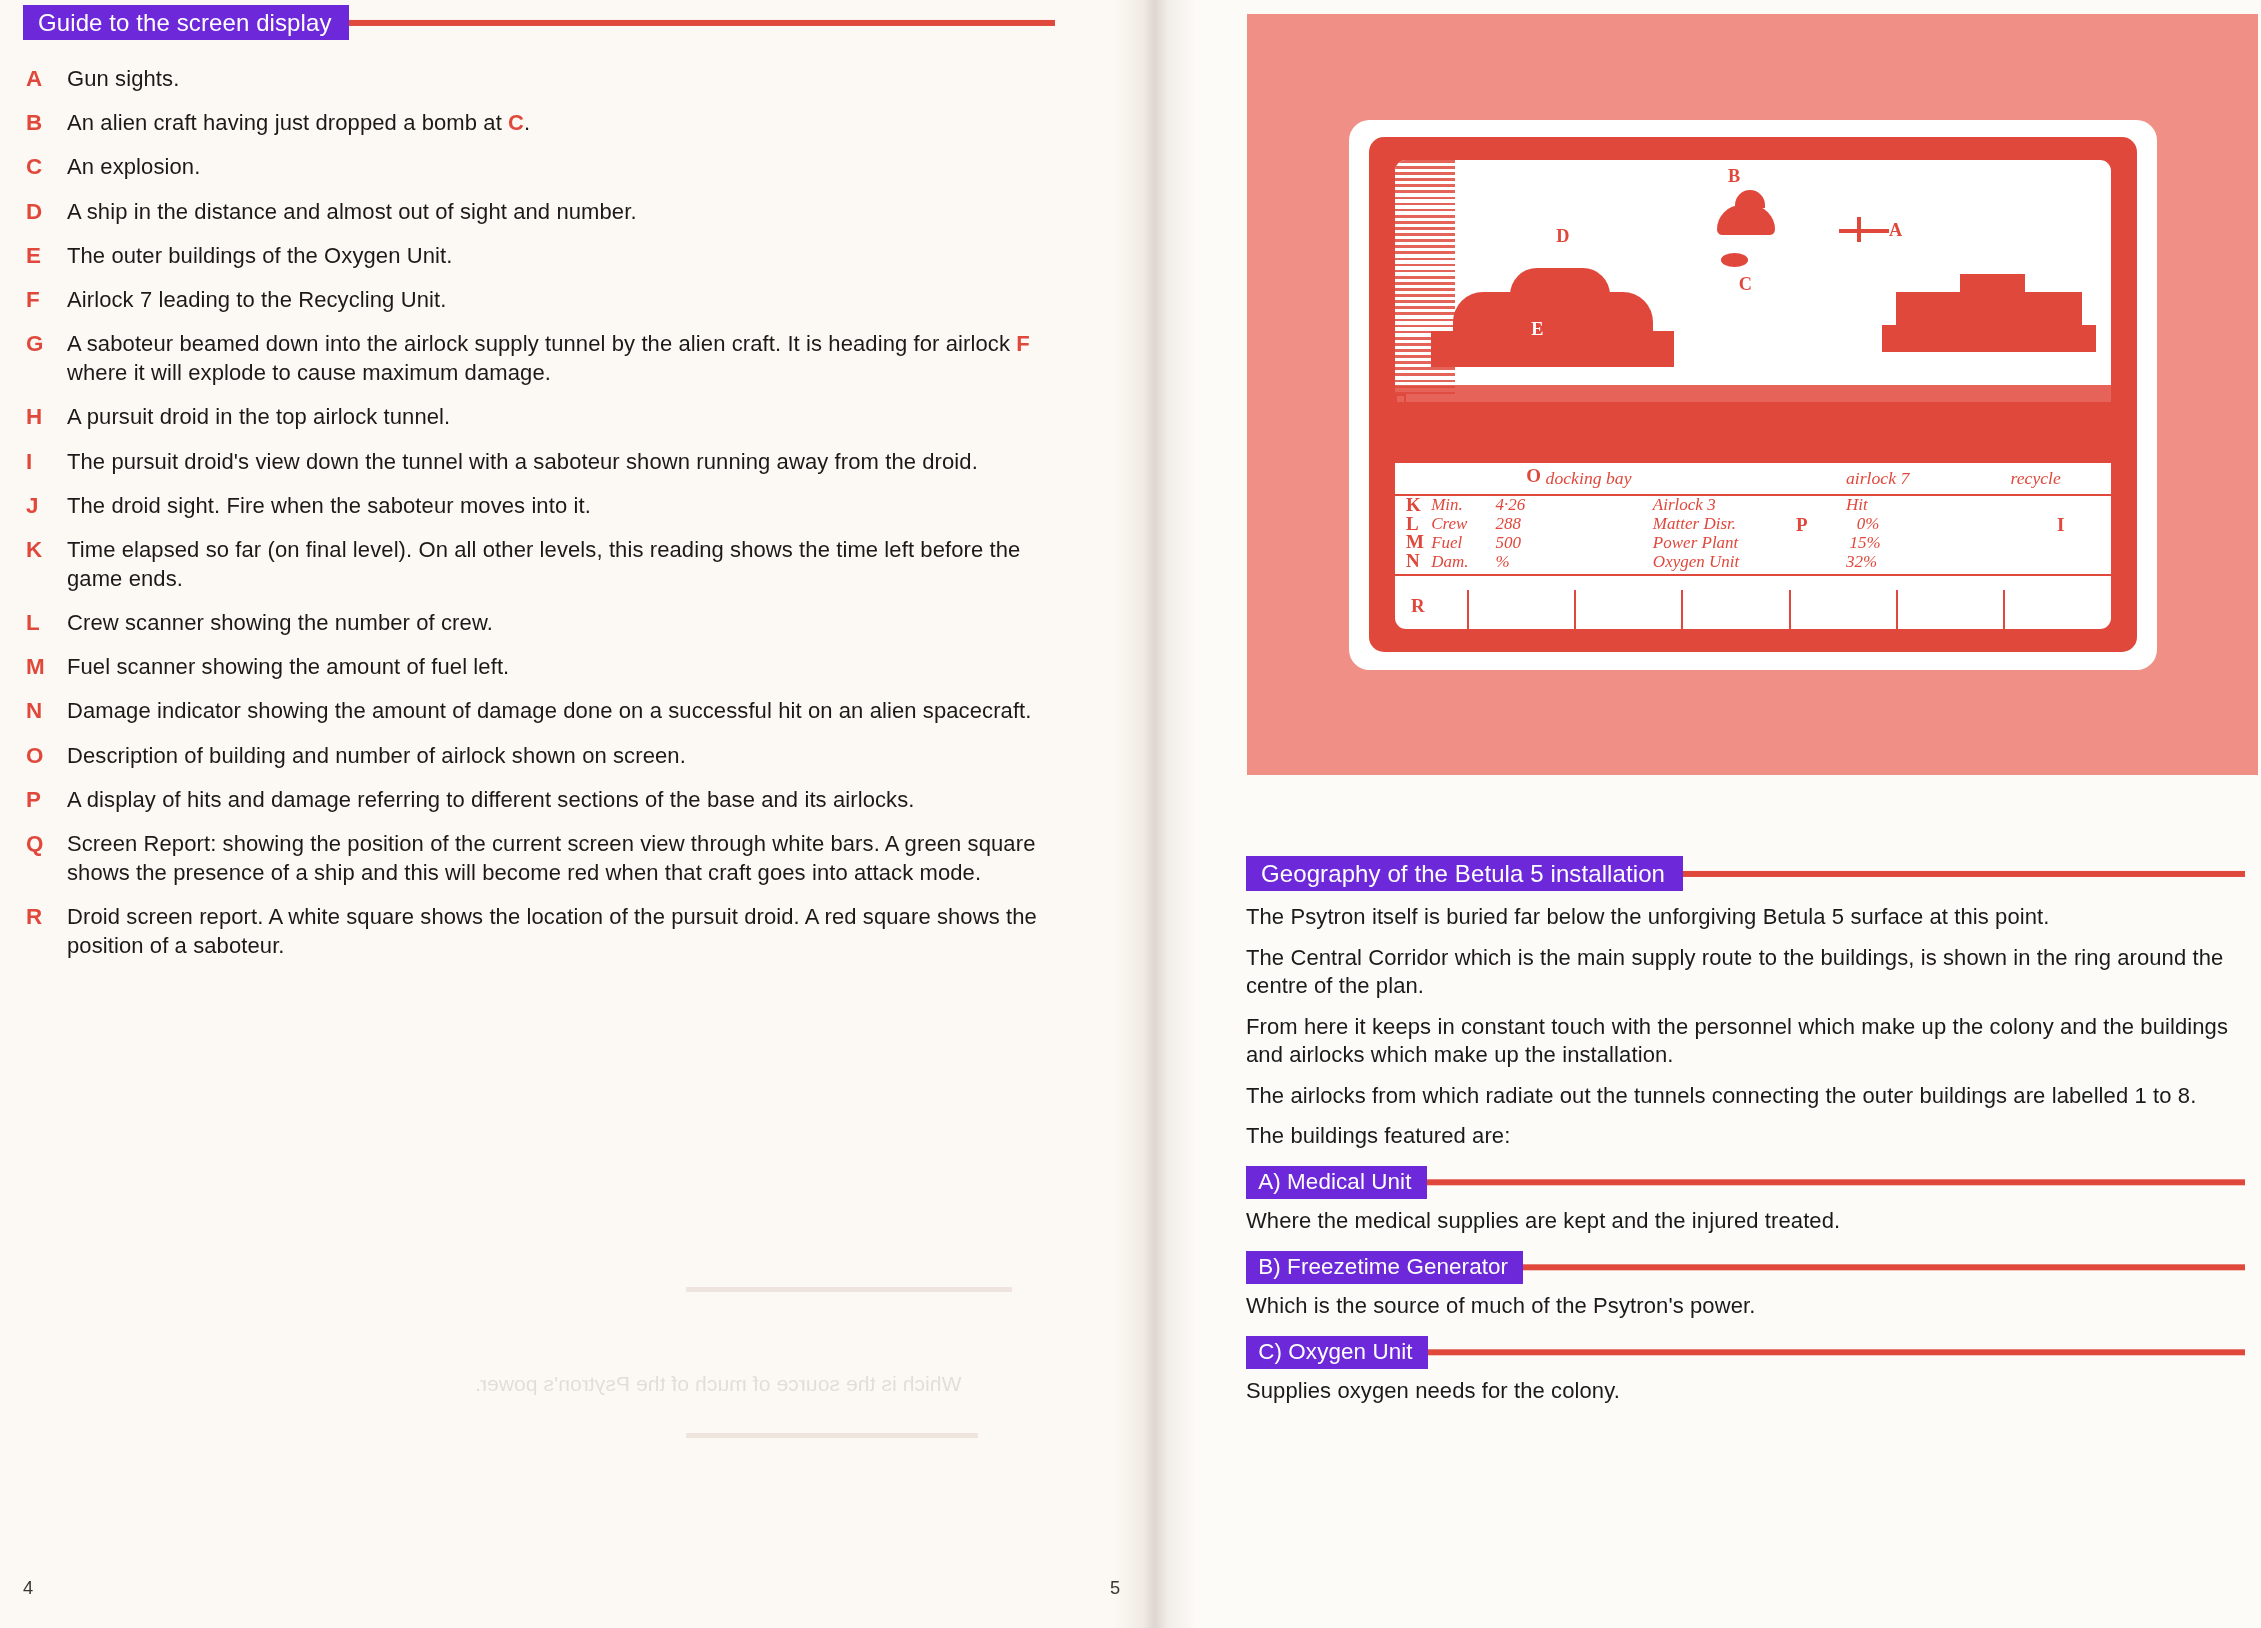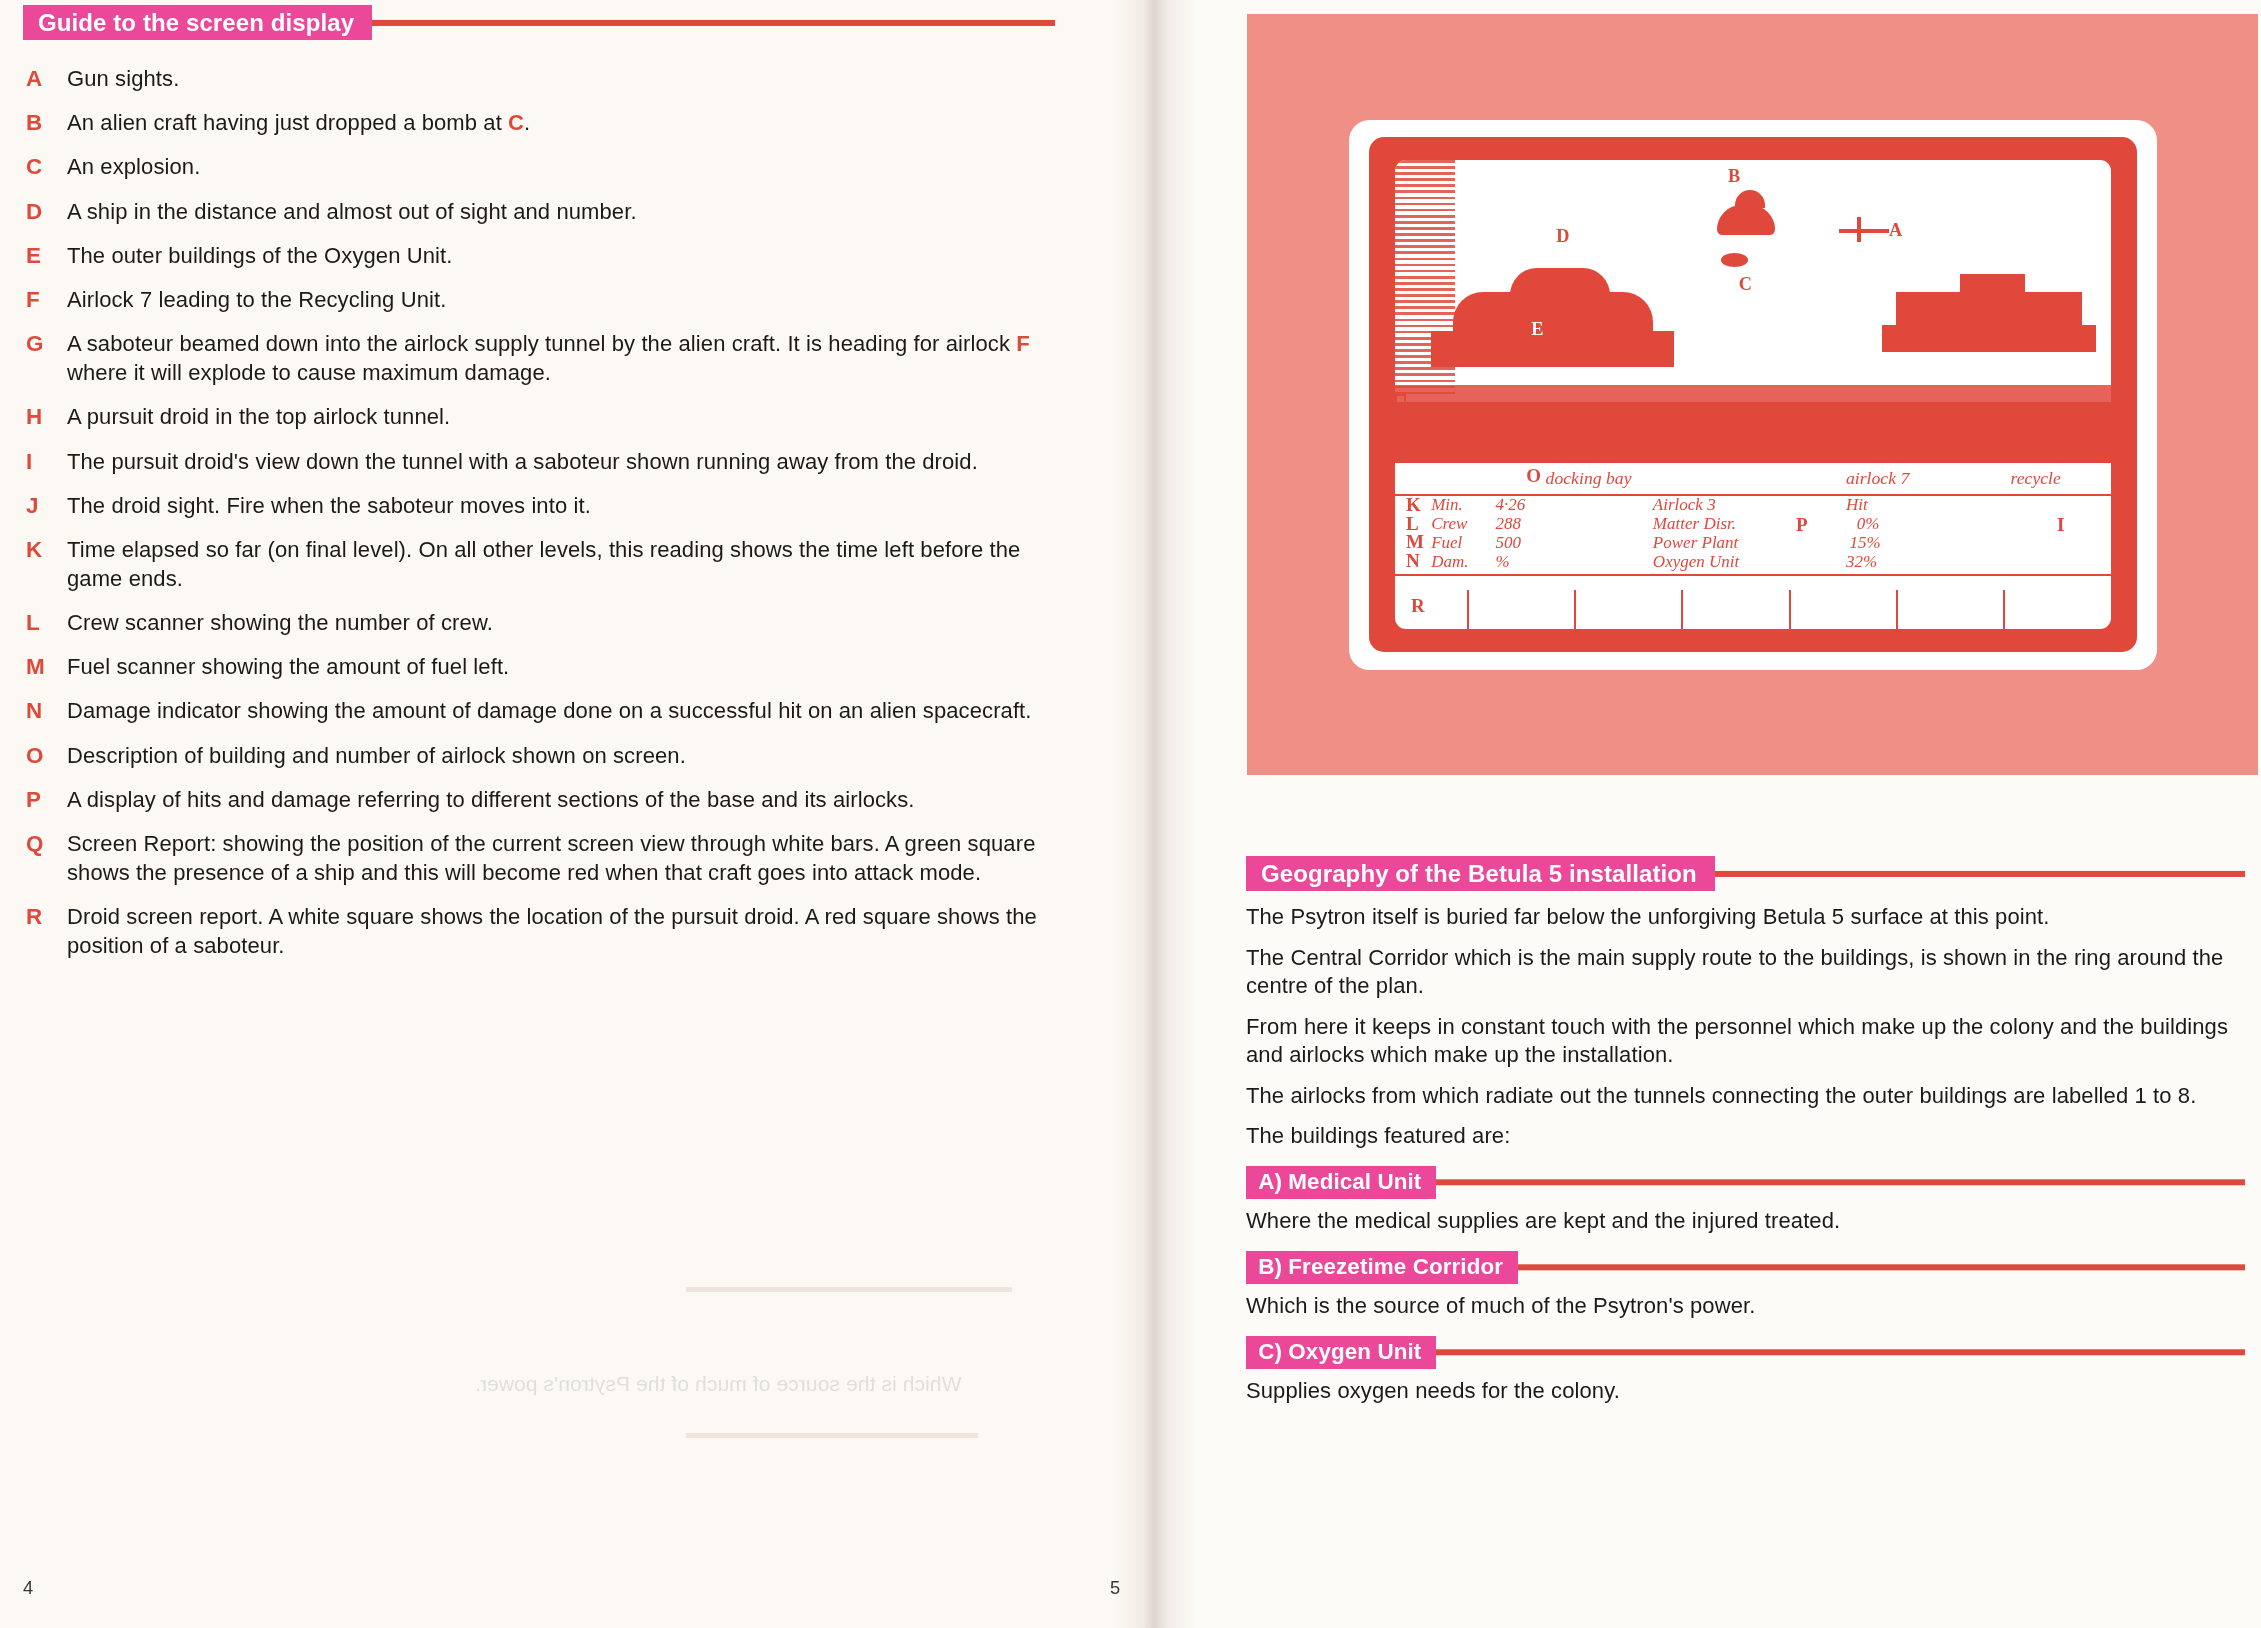--- a/index.html
+++ b/index.html
@@ -33,23 +33,23 @@
   }
 
   
   .banner {
     position: relative;
     display: flex;
     align-items: stretch;
     height: 35px;
   }
   .banner .label {
-    background: #ec4899;
+    background: #6d28d9;
     color: #ffffff;
-    font-weight: bold;
+    font-weight: normal;
     font-size: 24px;
     letter-spacing: 0.1px;
     padding: 4.1px 17.7px 4.1px 15px;
     display: flex;
     align-items: center;
     white-space: nowrap;
     line-height: 1;
   }
   .banner .rule {
     flex: 1;
@@ -511,21 +511,21 @@
     <p>The airlocks from which radiate out the tunnels connecting the outer buildings are labelled 1 to 8.</p>
     <p>The buildings featured are:</p>
 
     <div class="banner sub-banner">
       <div class="label">A) Medical Unit</div>
       <div class="rule"></div>
     </div>
     <p class="after-sub">Where the medical supplies are kept and the injured treated.</p>
 
     <div class="banner sub-banner">
-      <div class="label">B) Freezetime Corridor</div>
+      <div class="label">B) Freezetime Generator</div>
       <div class="rule"></div>
     </div>
     <p class="after-sub">Which is the source of much of the Psytron's power.</p>
 
     <div class="banner sub-banner">
       <div class="label">C) Oxygen Unit</div>
       <div class="rule"></div>
     </div>
     <p class="after-sub">Supplies oxygen needs for the colony.</p>
   </div>

